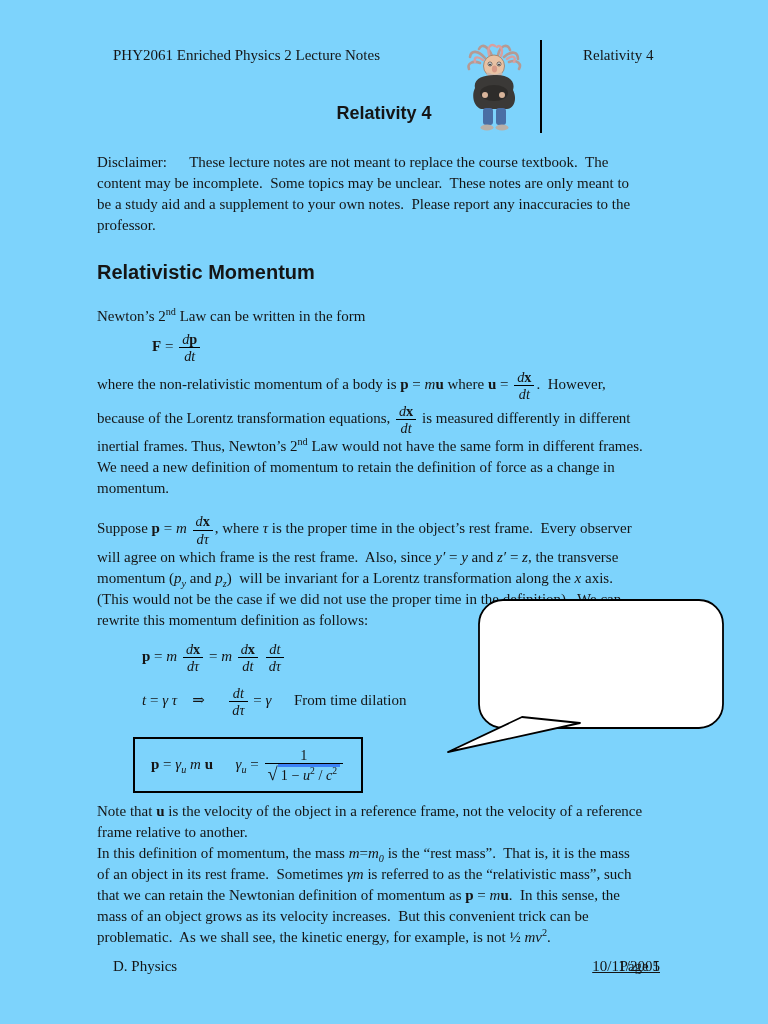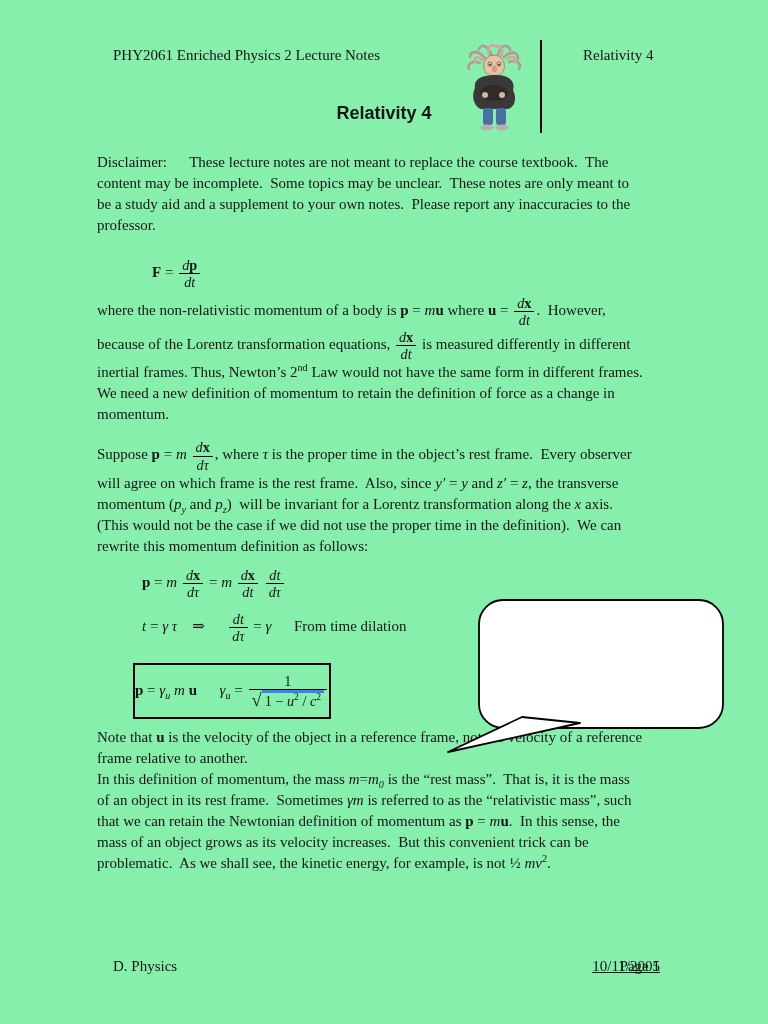--- a/index.html
+++ b/index.html
@@ -1,21 +1,21 @@
 <!DOCTYPE html>
 <html><head>
 <meta charset="utf-8">
 <style>
   * { box-sizing: border-box; margin: 0; padding: 0; }
   html,body { background:#888; }
   .page {
     position: relative;
     width: 768px; height: 1024px;
     margin: 0 auto;
-    background: #86efac;
+    background: #7dd3fc;
     color: #151515;
     font-family: "Liberation Serif", "DejaVu Serif", serif;
     font-size: 15px;
     overflow: hidden;
   }
   .hdr-left  { position:absolute; left:113px; top:47px; }
   .hdr-right { position:absolute; left:583px; top:47px; }
   .vline     { position:absolute; left:540px; top:40px; width:2px; height:93px; background:#000; }
   .einstein  { position:absolute; left:452px; top:40px; }
   .doc-title {
@@ -40,21 +40,21 @@
   .frac > .den { display:block; border-top:1px solid #000; padding:0 3px; }
   .sqrt { display:inline-flex; white-space:nowrap; vertical-align:middle; }
   .sqrt > .rad  { font-size:1.3em; line-height:1; align-self:flex-end; }
   .sqrt > .body { border-top:3px solid #3b82f6; padding:0 3px; }
   .eq { white-space:pre-wrap; line-height:1.2; margin:4px 0; }
   .eq-force { padding-left:55px; }
   .eq-ind   { padding-left:45px; }
   .eq-row   { margin:10px 0; }
   .eq-box {
     display:inline-block; border:2px solid #000;
-    padding:8px 0; margin:8px 0 4px 36px;
+    padding:8px 16px; margin:8px 0 4px 36px;
     white-space:pre-wrap; line-height:1.2;
   }
   .note-para { margin-top:4px; }
   .rest-para { }
   .callout-svg  { position:absolute; left:440px; top:594px; }
   .callout-text {
     position:absolute; left:497px; top:608px; width:212px;
     line-height:21px; white-space:pre-wrap;
   }
   .footer { position:absolute; left:113px; top:958px; width:547px; }
@@ -104,21 +104,23 @@
       <ellipse cx="50" cy="87.5" rx="6.5" ry="3" fill="#b8b0a8"></ellipse>
     </svg>
   </div>
 
   <div class="doc-title">Relativity 4</div>
 
   <div class="content">
 
     <p class="para mb">Disclaimer:      These lecture notes are not meant to replace the course textbook.  The content may be incomplete.  Some topics may be unclear.  These notes are only meant to be a study aid and a supplement to your own notes.  Please report any inaccuracies to the professor.</p>
 
+    <h2 class="section-heading">Relativistic Momentum</h2>
 
+    <p class="para"><span>Newton’s 2</span><span class="sup">nd</span><span> Law can be written in the form</span></p>
 
     <div class="eq eq-force"><span class="bold">F</span><span> = </span><span class="frac"><span class="num"><span class="italic">d</span><span class="bold">p</span></span><span class="den"><span class="italic">dt</span></span></span></div>
 
     <p class="para"><span>where the non-relativistic momentum of a body is </span><span class="bold">p</span><span> = </span><span class="italic">m</span><span class="bold">u</span><span> where </span><span class="bold">u</span><span> = </span><span class="frac"><span class="num"><span class="italic">d</span><span class="bold">x</span></span><span class="den"><span class="italic">dt</span></span></span><span>.  However, because of the Lorentz transformation equations, </span><span class="frac"><span class="num"><span class="italic">d</span><span class="bold">x</span></span><span class="den"><span class="italic">dt</span></span></span><span> is measured differently in different inertial frames. Thus, Newton’s 2</span><span class="sup">nd</span><span> Law would not have the same form in different frames.  We need a new definition of momentum to retain the definition of force as a change in momentum.</span></p>
 
     <p class="para" style="margin-top:14px;"><span>Suppose </span><span class="bold">p</span><span> = </span><span class="italic">m</span><span> </span><span class="frac"><span class="num"><span class="italic">d</span><span class="bold">x</span></span><span class="den"><span class="italic">dτ</span></span></span><span>, where </span><span class="italic">τ</span><span> is the proper time in the object’s rest frame.  Every observer will agree on which frame is the rest frame.  Also, since </span><span class="italic">y′</span><span> = </span><span class="italic">y</span><span> and </span><span class="italic">z′</span><span> = </span><span class="italic">z</span><span>, the transverse momentum (</span><span class="italic">p</span><span class="sub italic">y</span><span> and </span><span class="italic">p</span><span class="sub italic">z</span><span>)  will be invariant for a Lorentz transformation along the </span><span class="italic">x</span><span> axis. (This would not be the case if we did not use the proper time in the definition).  We can rewrite this momentum definition as follows:</span></p>
 
     <div class="eq eq-ind eq-row"><span class="bold">p</span><span> = </span><span class="italic">m</span><span> </span><span class="frac"><span class="num"><span class="italic">d</span><span class="bold">x</span></span><span class="den"><span class="italic">dτ</span></span></span><span> = </span><span class="italic">m</span><span> </span><span class="frac"><span class="num"><span class="italic">d</span><span class="bold">x</span></span><span class="den"><span class="italic">dt</span></span></span><span> </span><span class="frac"><span class="num"><span class="italic">dt</span></span><span class="den"><span class="italic">dτ</span></span></span></div>
 
     <div class="eq eq-ind eq-row"><span class="italic">t</span><span> = </span><span class="italic">γ</span><span> </span><span class="italic">τ</span><span>    </span><span>⇒</span><span>      </span><span class="frac"><span class="num"><span class="italic">dt</span></span><span class="den"><span class="italic">dτ</span></span></span><span> = </span><span class="italic">γ</span><span>      From time dilation</span></div>

